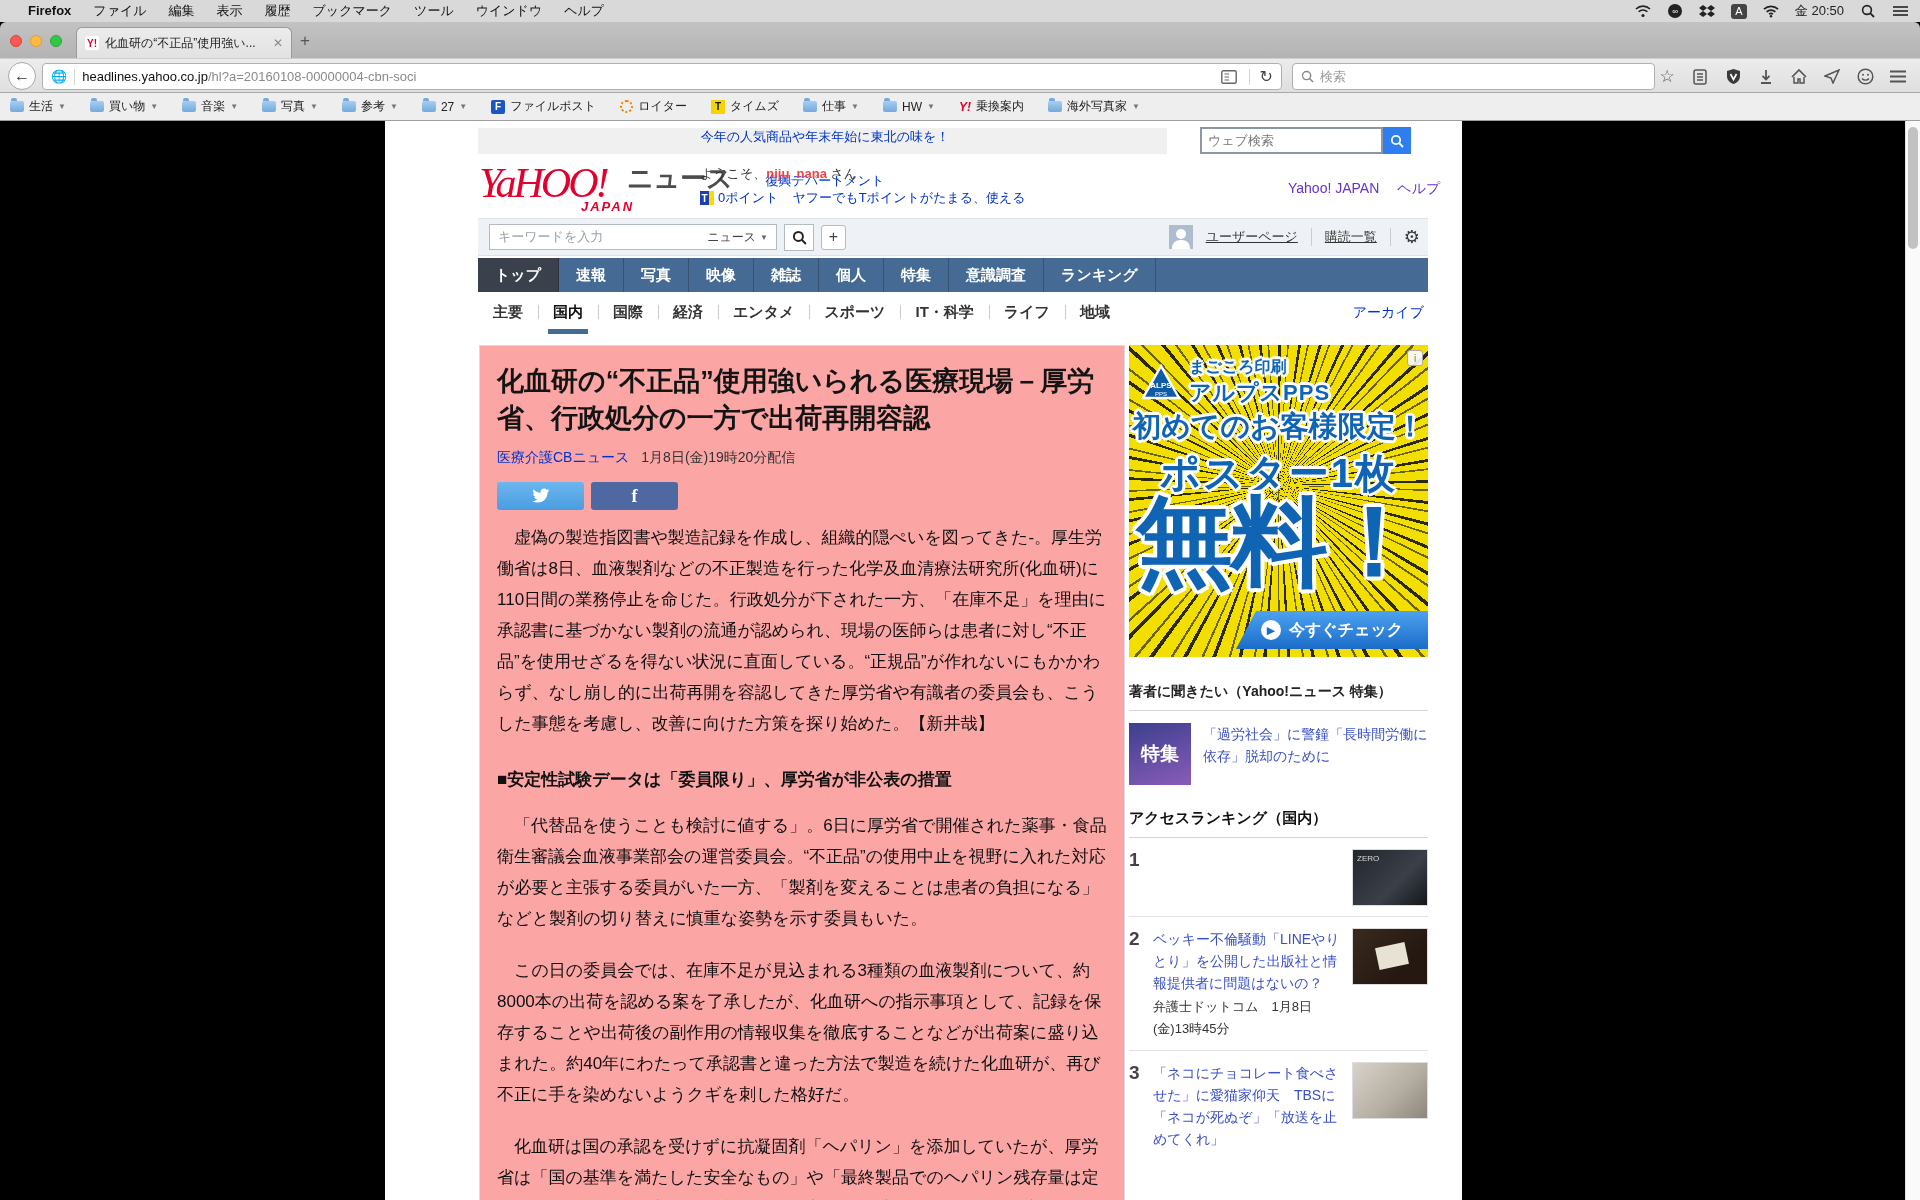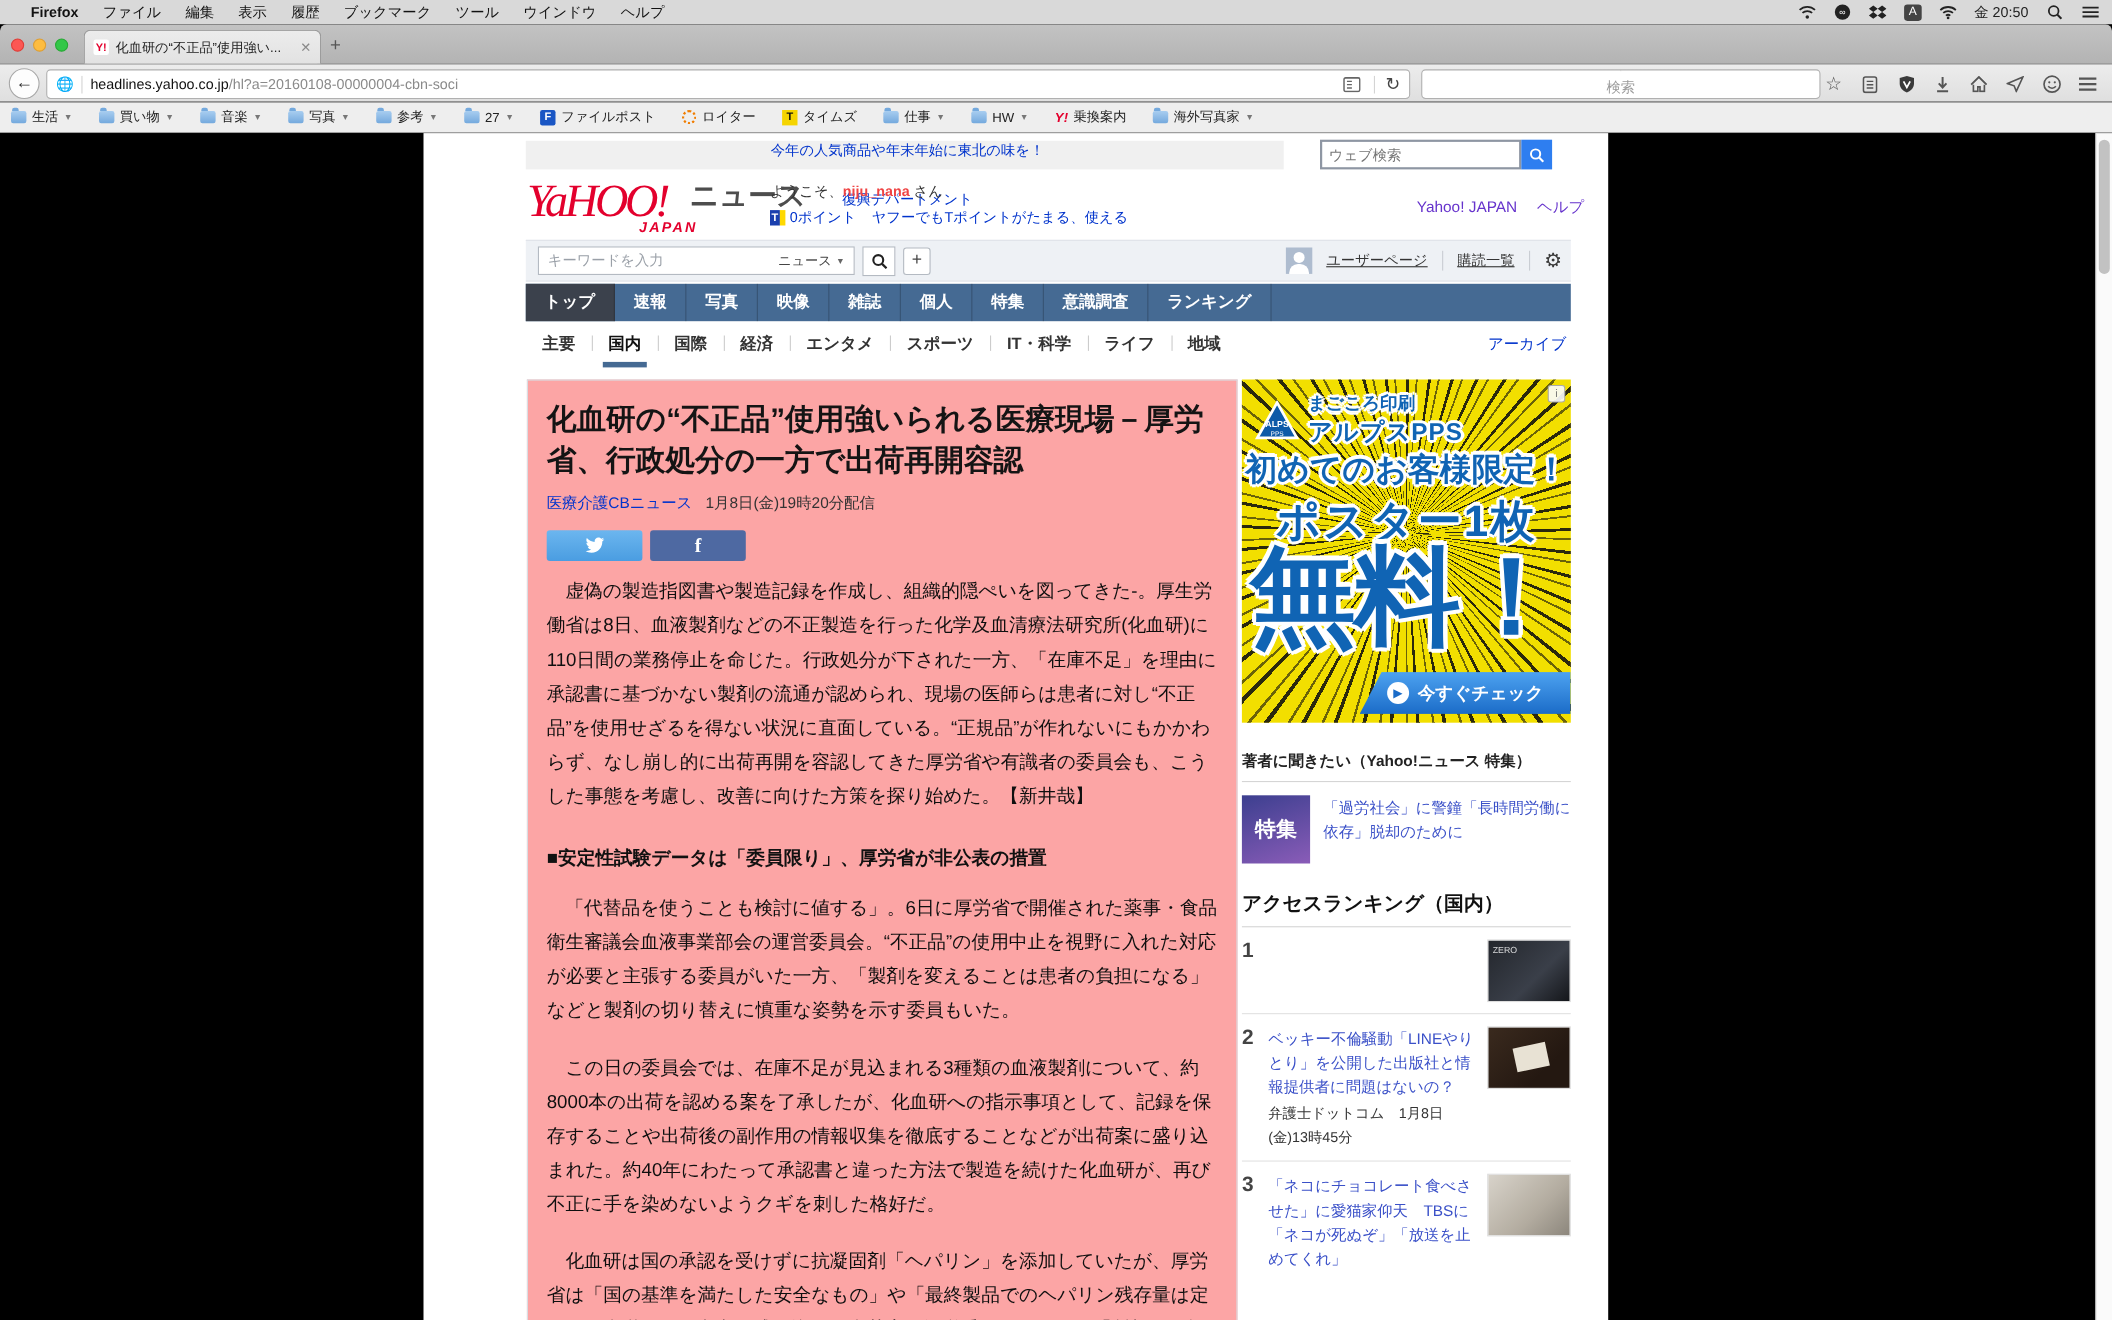--- a/index.html
+++ b/index.html
@@ -41,21 +41,21 @@
     background:#fdfdfd; border:1px solid #a8a8a8; color:#333; font-size:16px;
     display:flex; align-items:center; justify-content:center; }
   .url-field { position:absolute; left:42px; top:4px; width:1240px; height:27px; background:#fff;
     border:1px solid #b0b0b0; border-radius:4px; display:flex; align-items:center; padding:0 8px; gap:7px; }
   .globe { color:#8e8e8e; font-size:13px; }
   .url-sep { width:1px; height:16px; background:#d4d4d4; }
   .url-text { font-size:13px; color:#8a8a8a; }
   .url-text b { color:#111; font-weight:normal; }
   .url-right { margin-left:auto; display:flex; align-items:center; gap:10px; color:#666; }
   .search-field { position:absolute; left:1292px; top:4px; width:363px; height:27px; background:#fff;
-    border:1px solid #b0b0b0; border-radius:4px; display:flex; align-items:center; padding:0 8px; gap:6px;flex-direction:column; }
+    border:1px solid #b0b0b0; border-radius:4px; display:flex; align-items:center; padding:0 8px; gap:6px; }
   .search-ph { color:#9b9b9b; font-size:13px; }
   .tb-icons { position:absolute; right:12px; top:0; height:35px; display:flex; align-items:center; gap:13px; }
   .tb-ic { width:20px; height:20px; display:flex; align-items:center; justify-content:center; color:#555; }
   .tb-ic svg { display:block; }
 
   .bookmarksbar { height:28px; background:#eeeeee; border-bottom:1px solid #9e9e9e;
     display:flex; align-items:center; padding:0 10px; gap:24px; overflow:hidden; }
   .bm { display:flex; align-items:center; gap:5px; font-size:12px; color:#222; white-space:nowrap; }
   .bm .caret { font-size:8px; color:#777; }
   .ic-folder { width:14px; height:11px; background:linear-gradient(#a8cdf0,#74a9dd); border-radius:2px;
@@ -191,21 +191,21 @@
 
   .feature { margin-top:26px; }
   .rail-h { font-size:14px; font-weight:bold; color:#222; }
   .rail-hr { border:none; border-top:1px solid #d5d5d5; margin:9px 0 12px; }
   .feat-item { display:flex; gap:12px; }
   .feat-thumb { width:62px; height:62px; flex:none; background:linear-gradient(160deg,#3c3f8f,#8a5cb8);
     color:#fff; font-weight:bold; font-size:19px; display:flex; align-items:center; justify-content:center; }
   .feat-link { font-size:14px; line-height:22px; color:#3a50c8; text-decoration:none; }
 
   .ranking { margin-top:24px; }
-  .rank-h { font-size:18px; font-weight:bold; color:#111; }
+  .rank-h { font-size:15px; font-weight:bold; color:#111; }
   .rank-item { padding:11px 0 10px; border-bottom:1px solid #e2e2e2; display:flow-root; }
   .rank-item:last-child { border-bottom:none; }
   .rk-num { float:left; width:24px; font-size:19px; font-weight:bold; color:#444; }
   .rk-thumb { float:right; width:76px; height:57px; margin-left:8px; border:1px solid #ddd; }
   .rk-body { overflow:hidden; font-size:14px; line-height:22px; }
   .rk-body a { color:#3a50c8; text-decoration:none; }
   .rk-src { color:#333; font-size:13px; }
   .rk-src.blk { display:block; margin-top:2px; }
   .t1 { background:linear-gradient(135deg,#23262c,#3a3f49 60%,#14161a); position:relative; }
   .t1:after { content:"ZERO"; position:absolute; left:4px; top:4px; color:rgba(255,255,255,.8); font-size:8px; }

